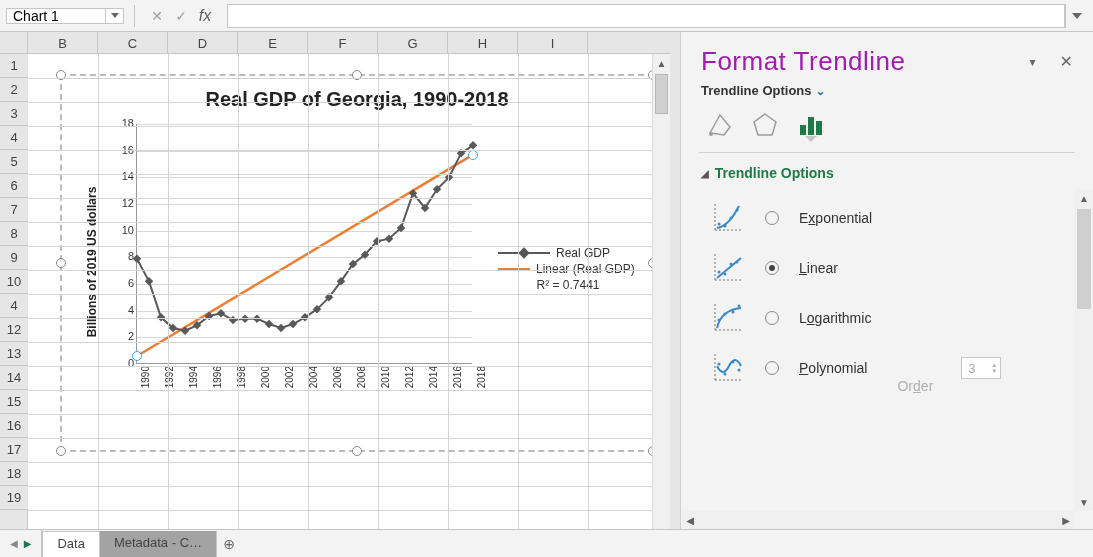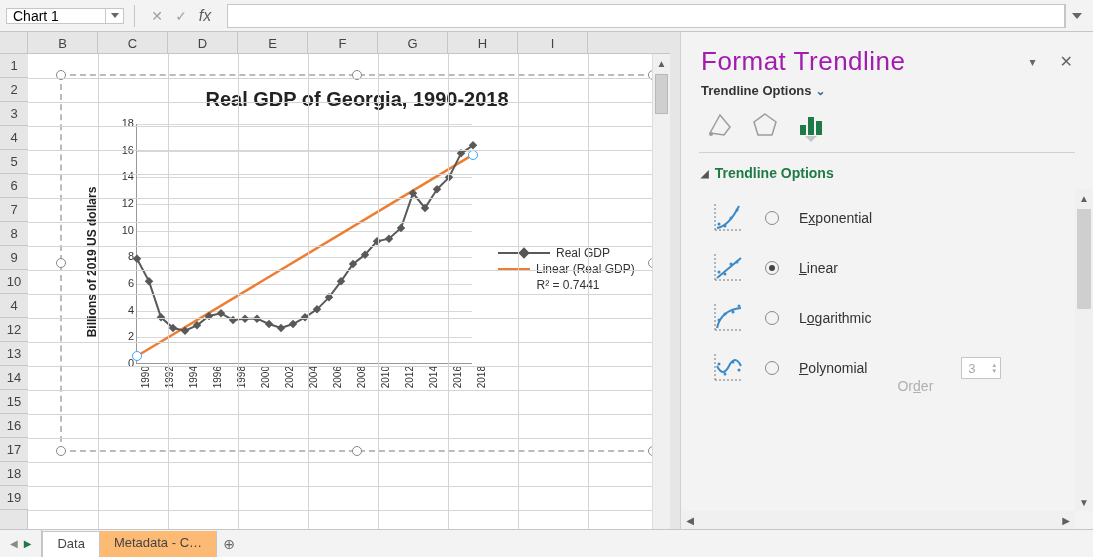--- a/index.html
+++ b/index.html
@@ -93,21 +93,21 @@
 .pane-hscroll{ position:absolute; left:0; right:18px; bottom:0; height:18px; background:#f0f0f0; display:flex;align-items:center;}
 .pane-hscroll .arrow{width:18px;display:flex;align-items:center;justify-content:center;color:#606060;font-size:10px;height:18px;}
 .pane-hscroll .track{flex:1;}
 .pane-options-area{position:relative; flex:1; display:flex; flex-direction:column;}
 
 
 .tabs-bar{ height:28px; background:#f3f3f3; border-top:1px solid #c6c6c6; display:flex; align-items:stretch;}
 .tab-nav{ display:flex;align-items:center; gap:6px; padding:0 10px; color:#888;}
 .tab-nav .tri{font-size:10px;}
 .sheet-tabs{ display:flex; }
-.sheet-tab{ padding:4px 14px; font-size:13px; color:#444; border-right:1px solid #c6c6c6; background:#fdba74; position:relative; top:1px;}
+.sheet-tab{ padding:4px 14px; font-size:13px; color:#444; border-right:1px solid #c6c6c6; background:#a3a3a3; position:relative; top:1px;}
 .sheet-tab.active{ background:#fff; border-top:1px solid #c6c6c6; border-left:1px solid #c6c6c6; font-weight:400;}
 .tab-add{ width:24px; display:flex;align-items:center;justify-content:center; color:#666; font-size:14px;}
 svg{display:block;}
 </style>
 </head>
 <body>
 
 <div class="formula-bar">
   <div class="name-box">
     <span>Chart 1</span>

